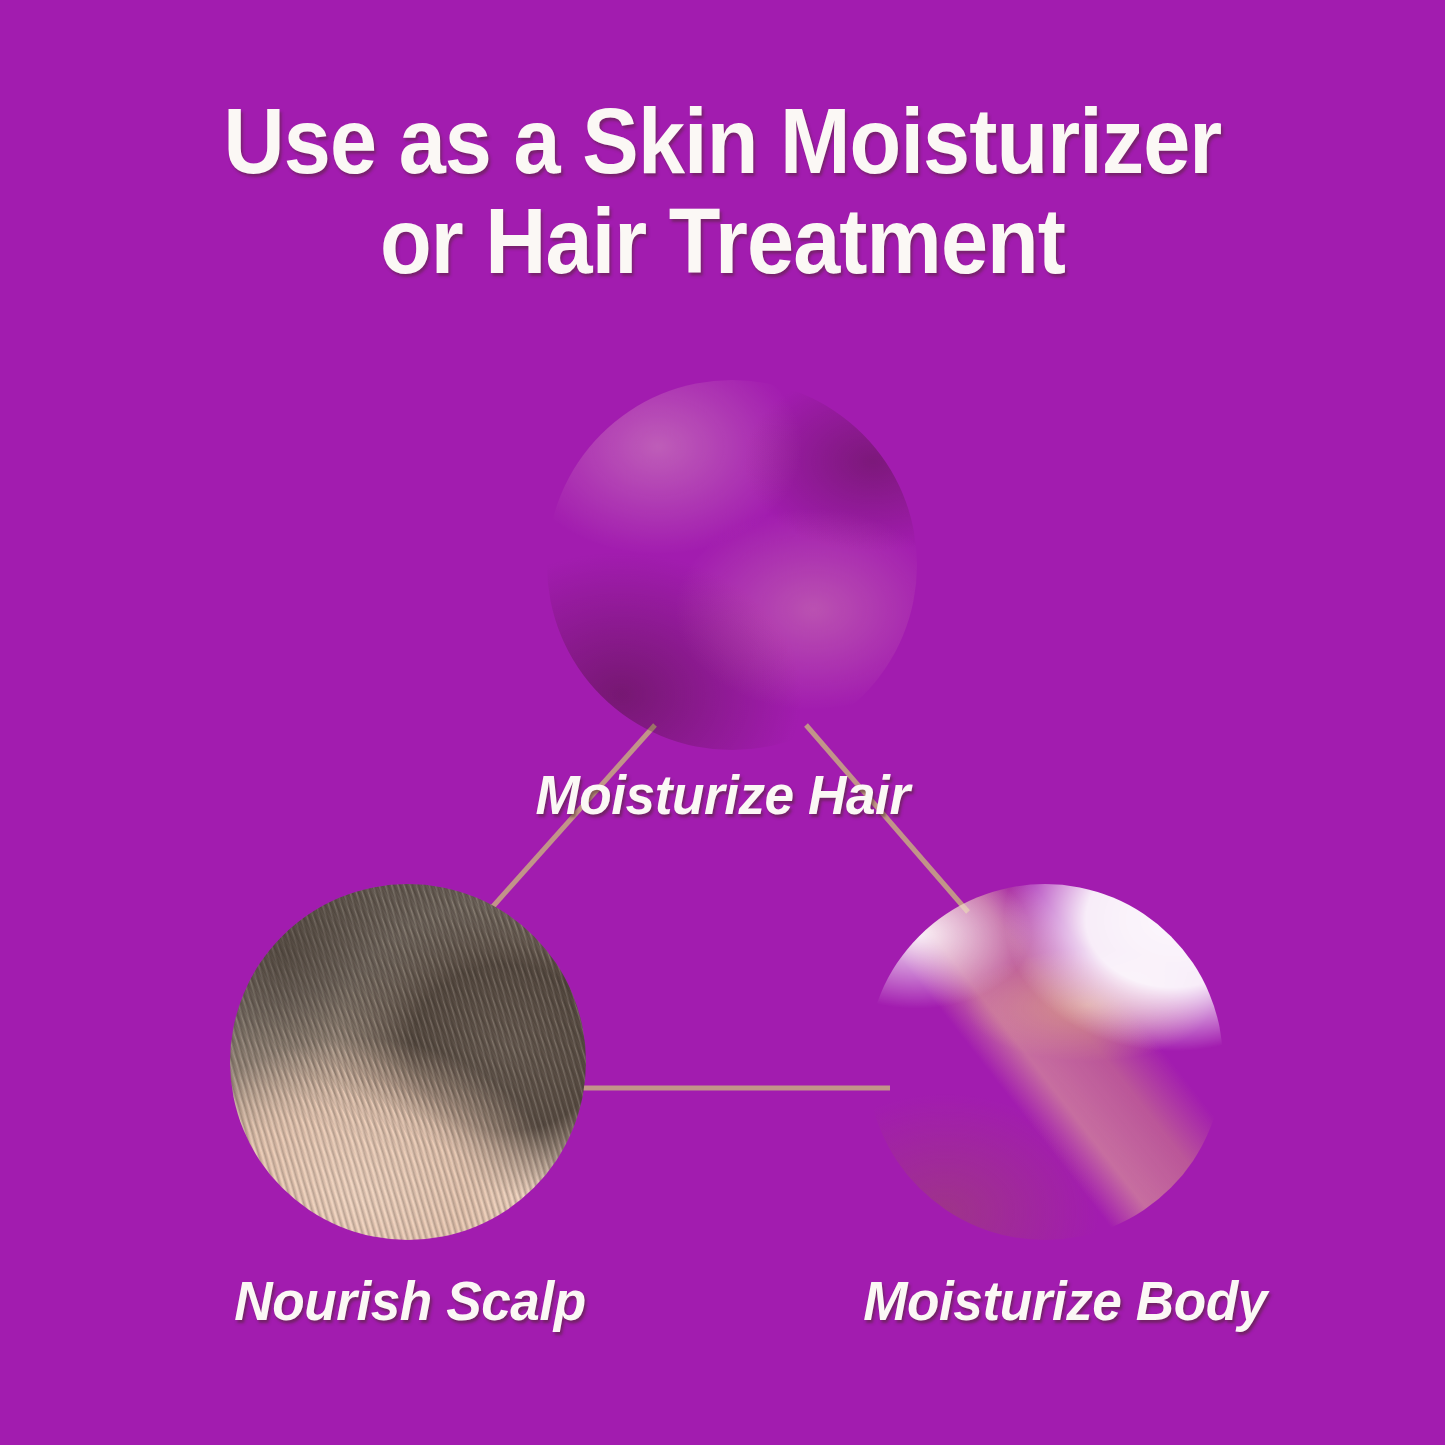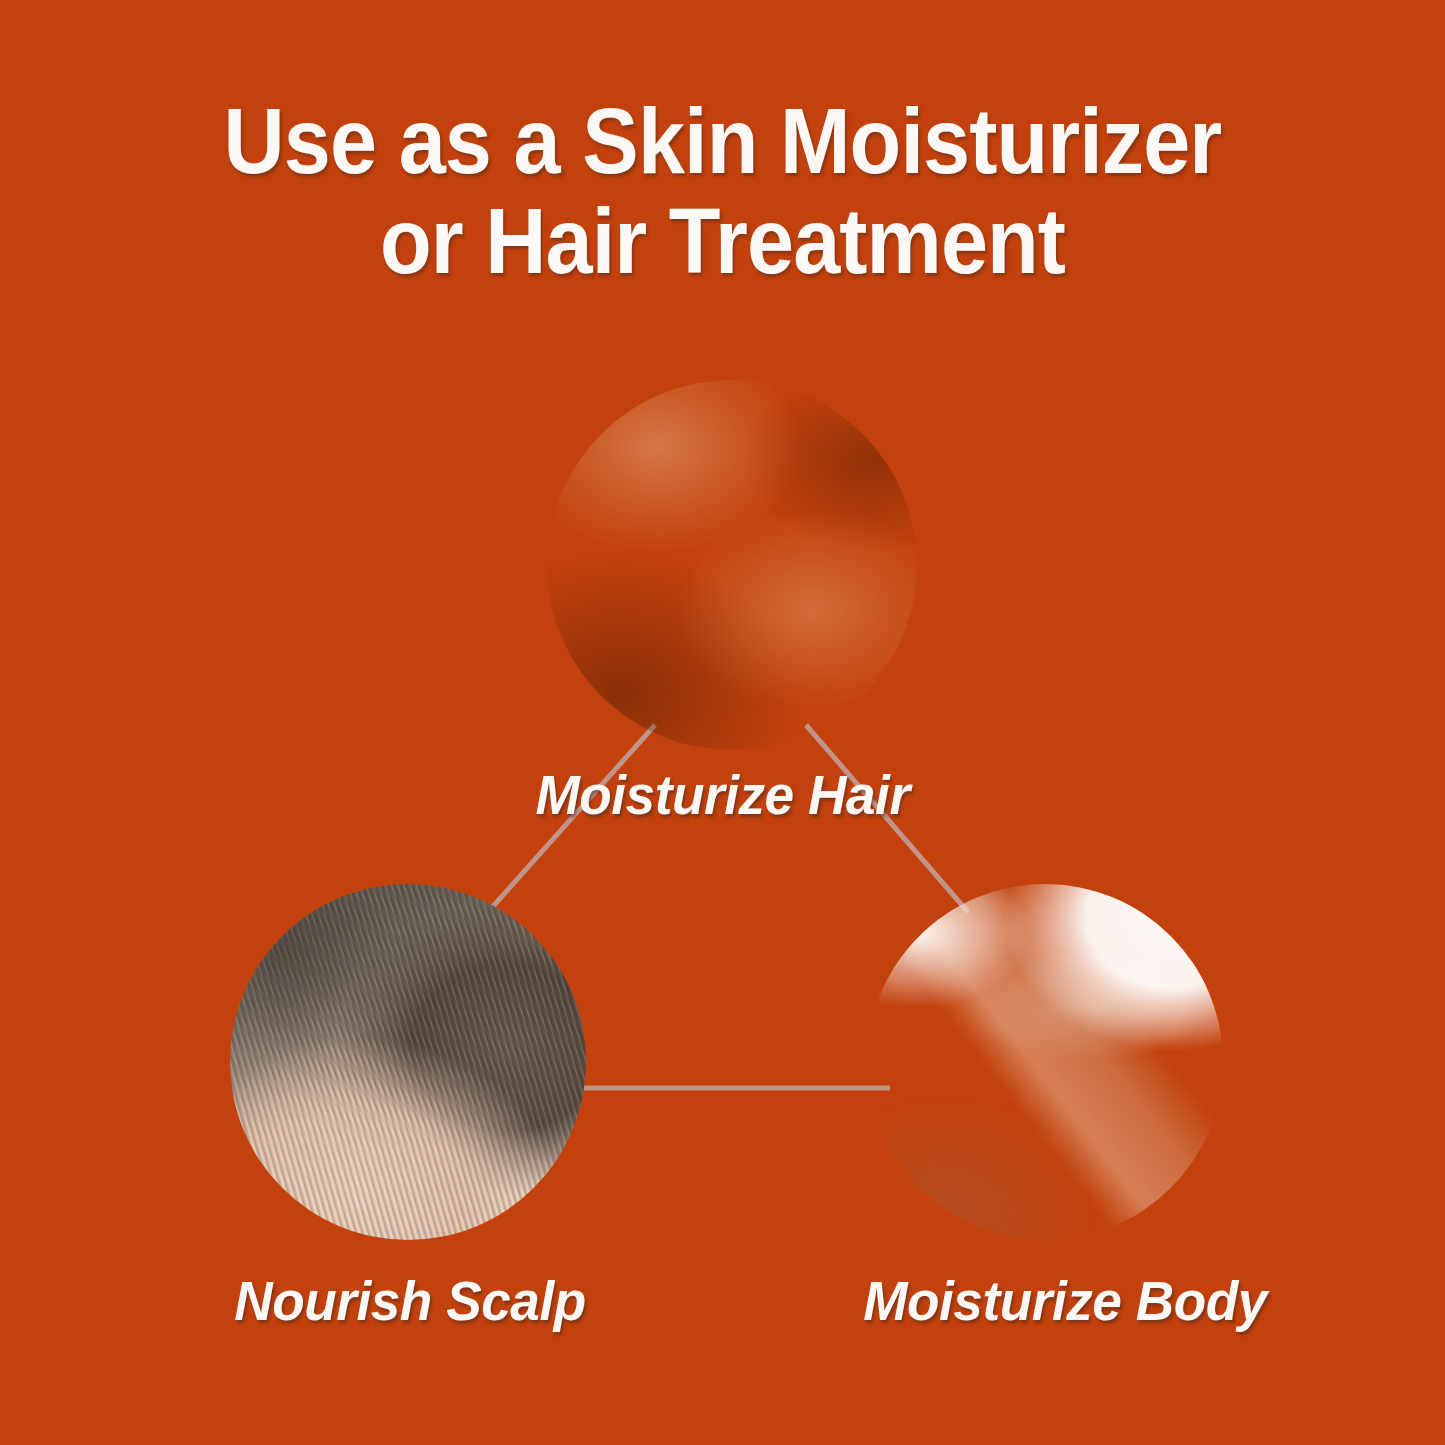--- a/index.html
+++ b/index.html
@@ -222,21 +222,21 @@
   #label-body {
     left: 775px;
     top: 1268px;
     width: 580px;
     text-align: center;
   }
 </style>
 </head>
 <body>
 
-<div id="poster" style="background: #c2410c;">
+<div id="poster" style="background: #a21caf;">
 
   <div class="title-block">
     <span class="title-line" style="color: rgb(251, 248, 245);">Use as a Skin Moisturizer</span>
     <span class="title-line second" style="color: rgb(251, 248, 245);">or Hair Treatment</span>
   </div>
 
   <svg class="connectors" viewBox="0 0 1445 1445">
     <line x1="655" y1="725" x2="488" y2="912" stroke="#C29489" stroke-width="5"></line>
     <line x1="806" y1="725" x2="968" y2="912" stroke="#C29489" stroke-width="5"></line>
     <line x1="565" y1="1088" x2="890" y2="1088" stroke="#C29489" stroke-width="5"></line>

